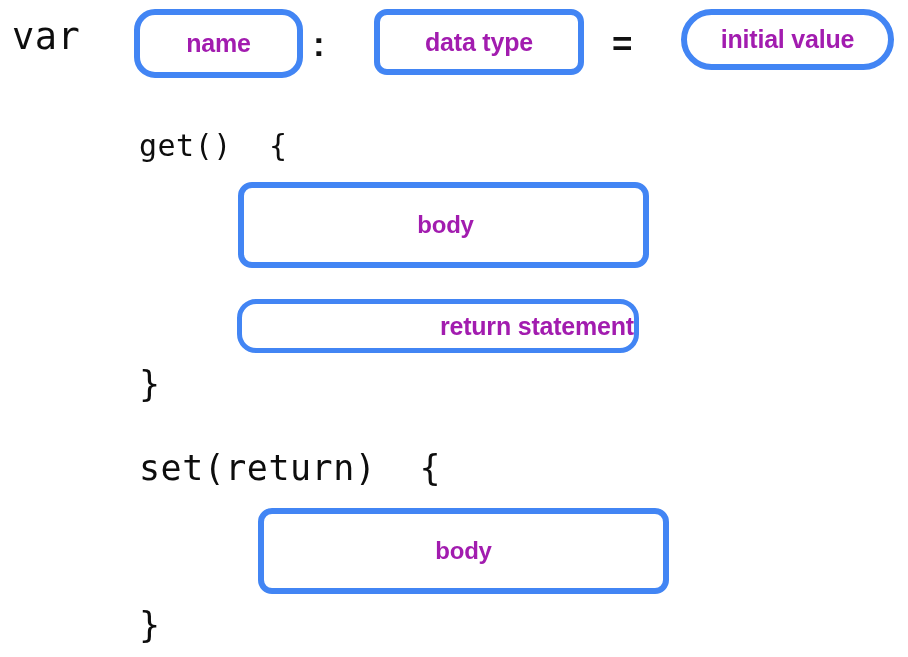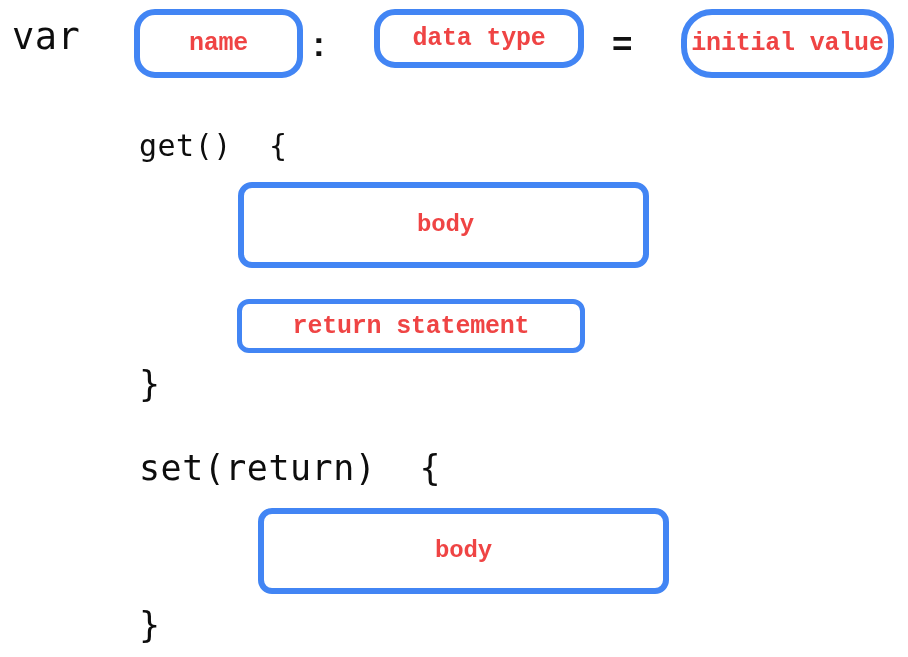--- a/index.html
+++ b/index.html
@@ -50,34 +50,34 @@
     position: absolute;
     box-sizing: border-box;
     background: #ffffff;
     border-style: solid;
     border-color: #4285f4;
     display: flex;
     align-items: center;
     justify-content: center;
   }
   .box-label {
-    font-family: Liberation Mono, monospace;
+    font-family: Liberation Sans, sans-serif;
     font-weight: 700;
-    color: #ef4444;
+    color: #a21caf;
     letter-spacing: -0.2px;
     white-space: nowrap;
     line-height: 1;
   }
 
   
   #box-name        { left: 134px; top: 9px;   width: 169px; height: 69px;  border-width: 6px; border-radius: 21px; }
-  #box-datatype    { left: 374px; top: 9px;   width: 210px; height: 59px;  border-width: 6px; border-radius: 21px; }
-  #box-initvalue   { left: 681px; top: 9px;   width: 213px; height: 69px;  border-width: 6px; border-radius: 31px; }
+  #box-datatype    { left: 374px; top: 9px;   width: 210px; height: 66px;  border-width: 6px; border-radius: 13px; }
+  #box-initvalue   { left: 681px; top: 9px;   width: 213px; height: 61px;  border-width: 6px; border-radius: 31px; }
   #box-get-body    { left: 238px; top: 182px; width: 411px; height: 86px;  border-width: 6px; border-radius: 14px; }
-  #box-return      { left: 237px; top: 299px; width: 348px; height: 54px;  border-width: 5px; border-radius: 12px;  }
+  #box-return      { left: 237px; top: 299px; width: 402px; height: 54px;  border-width: 5px; border-radius: 19px; justify-content: flex-end;  }
   #box-set-body    { left: 258px; top: 508px; width: 411px; height: 86px;  border-width: 6px; border-radius: 14px; }
 
   #box-name     .box-label,
   #box-datatype .box-label,
   #box-initvalue .box-label { font-size: 25px; }
   #box-get-body .box-label  { font-size: 24px; position: relative; left: 2px; }
   #box-return   .box-label  { font-size: 25px; position: relative; left: 0px; }
   #box-set-body .box-label  { font-size: 24px; position: relative; left: 0px; }
 
   

